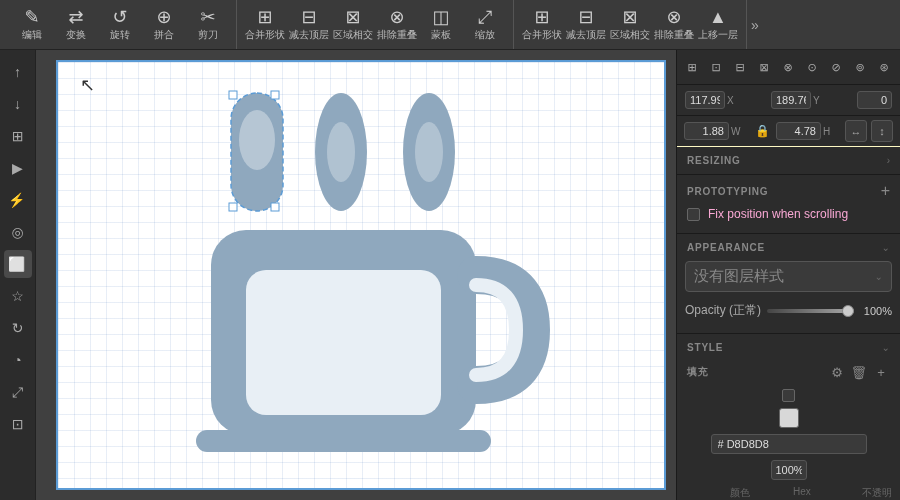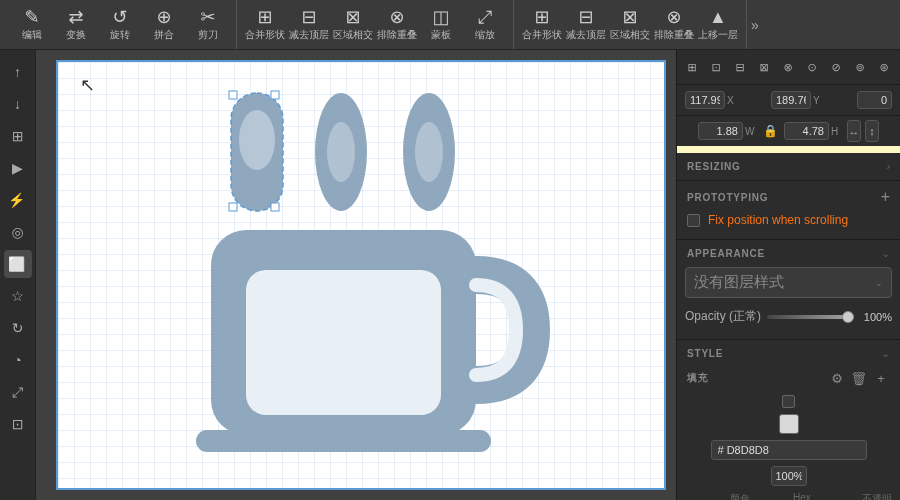--- a/index.html
+++ b/index.html
@@ -199,23 +199,23 @@
       font-size: 11px;
       padding: 2px 4px;
       width: 35px;
       text-align: right;
     }
 
     
     .size-row {
       display: flex;
       align-items: center;
-      padding: 4px 21px;
+      padding: 4px 7px;
       gap: 4px;
-      border-bottom: 7px solid #fef9c3;
+      border-bottom: 1px solid #fef9c3;
     }
     .size-group {
       display: flex;
       align-items: center;
       gap: 2px;
       flex: 1;
     }
     .size-input {
       background: #3a3a3a;
       border: 1px solid #555;
@@ -298,21 +298,21 @@
       width: 13px;
       height: 13px;
       border: 1px solid #666;
       border-radius: 2px;
       background: #3a3a3a;
       cursor: pointer;
       flex-shrink: 0;
     }
     .fix-position-label {
       font-size: 12px;
-      color: #f97316;
+      color: #f9a8d4;
     }
 
     
     .appearance-section {
       border-bottom: 1px solid #1a1a1a;
       padding-bottom: 8px;
     }
     .layer-style-row {
       display: flex;
       align-items: center;

